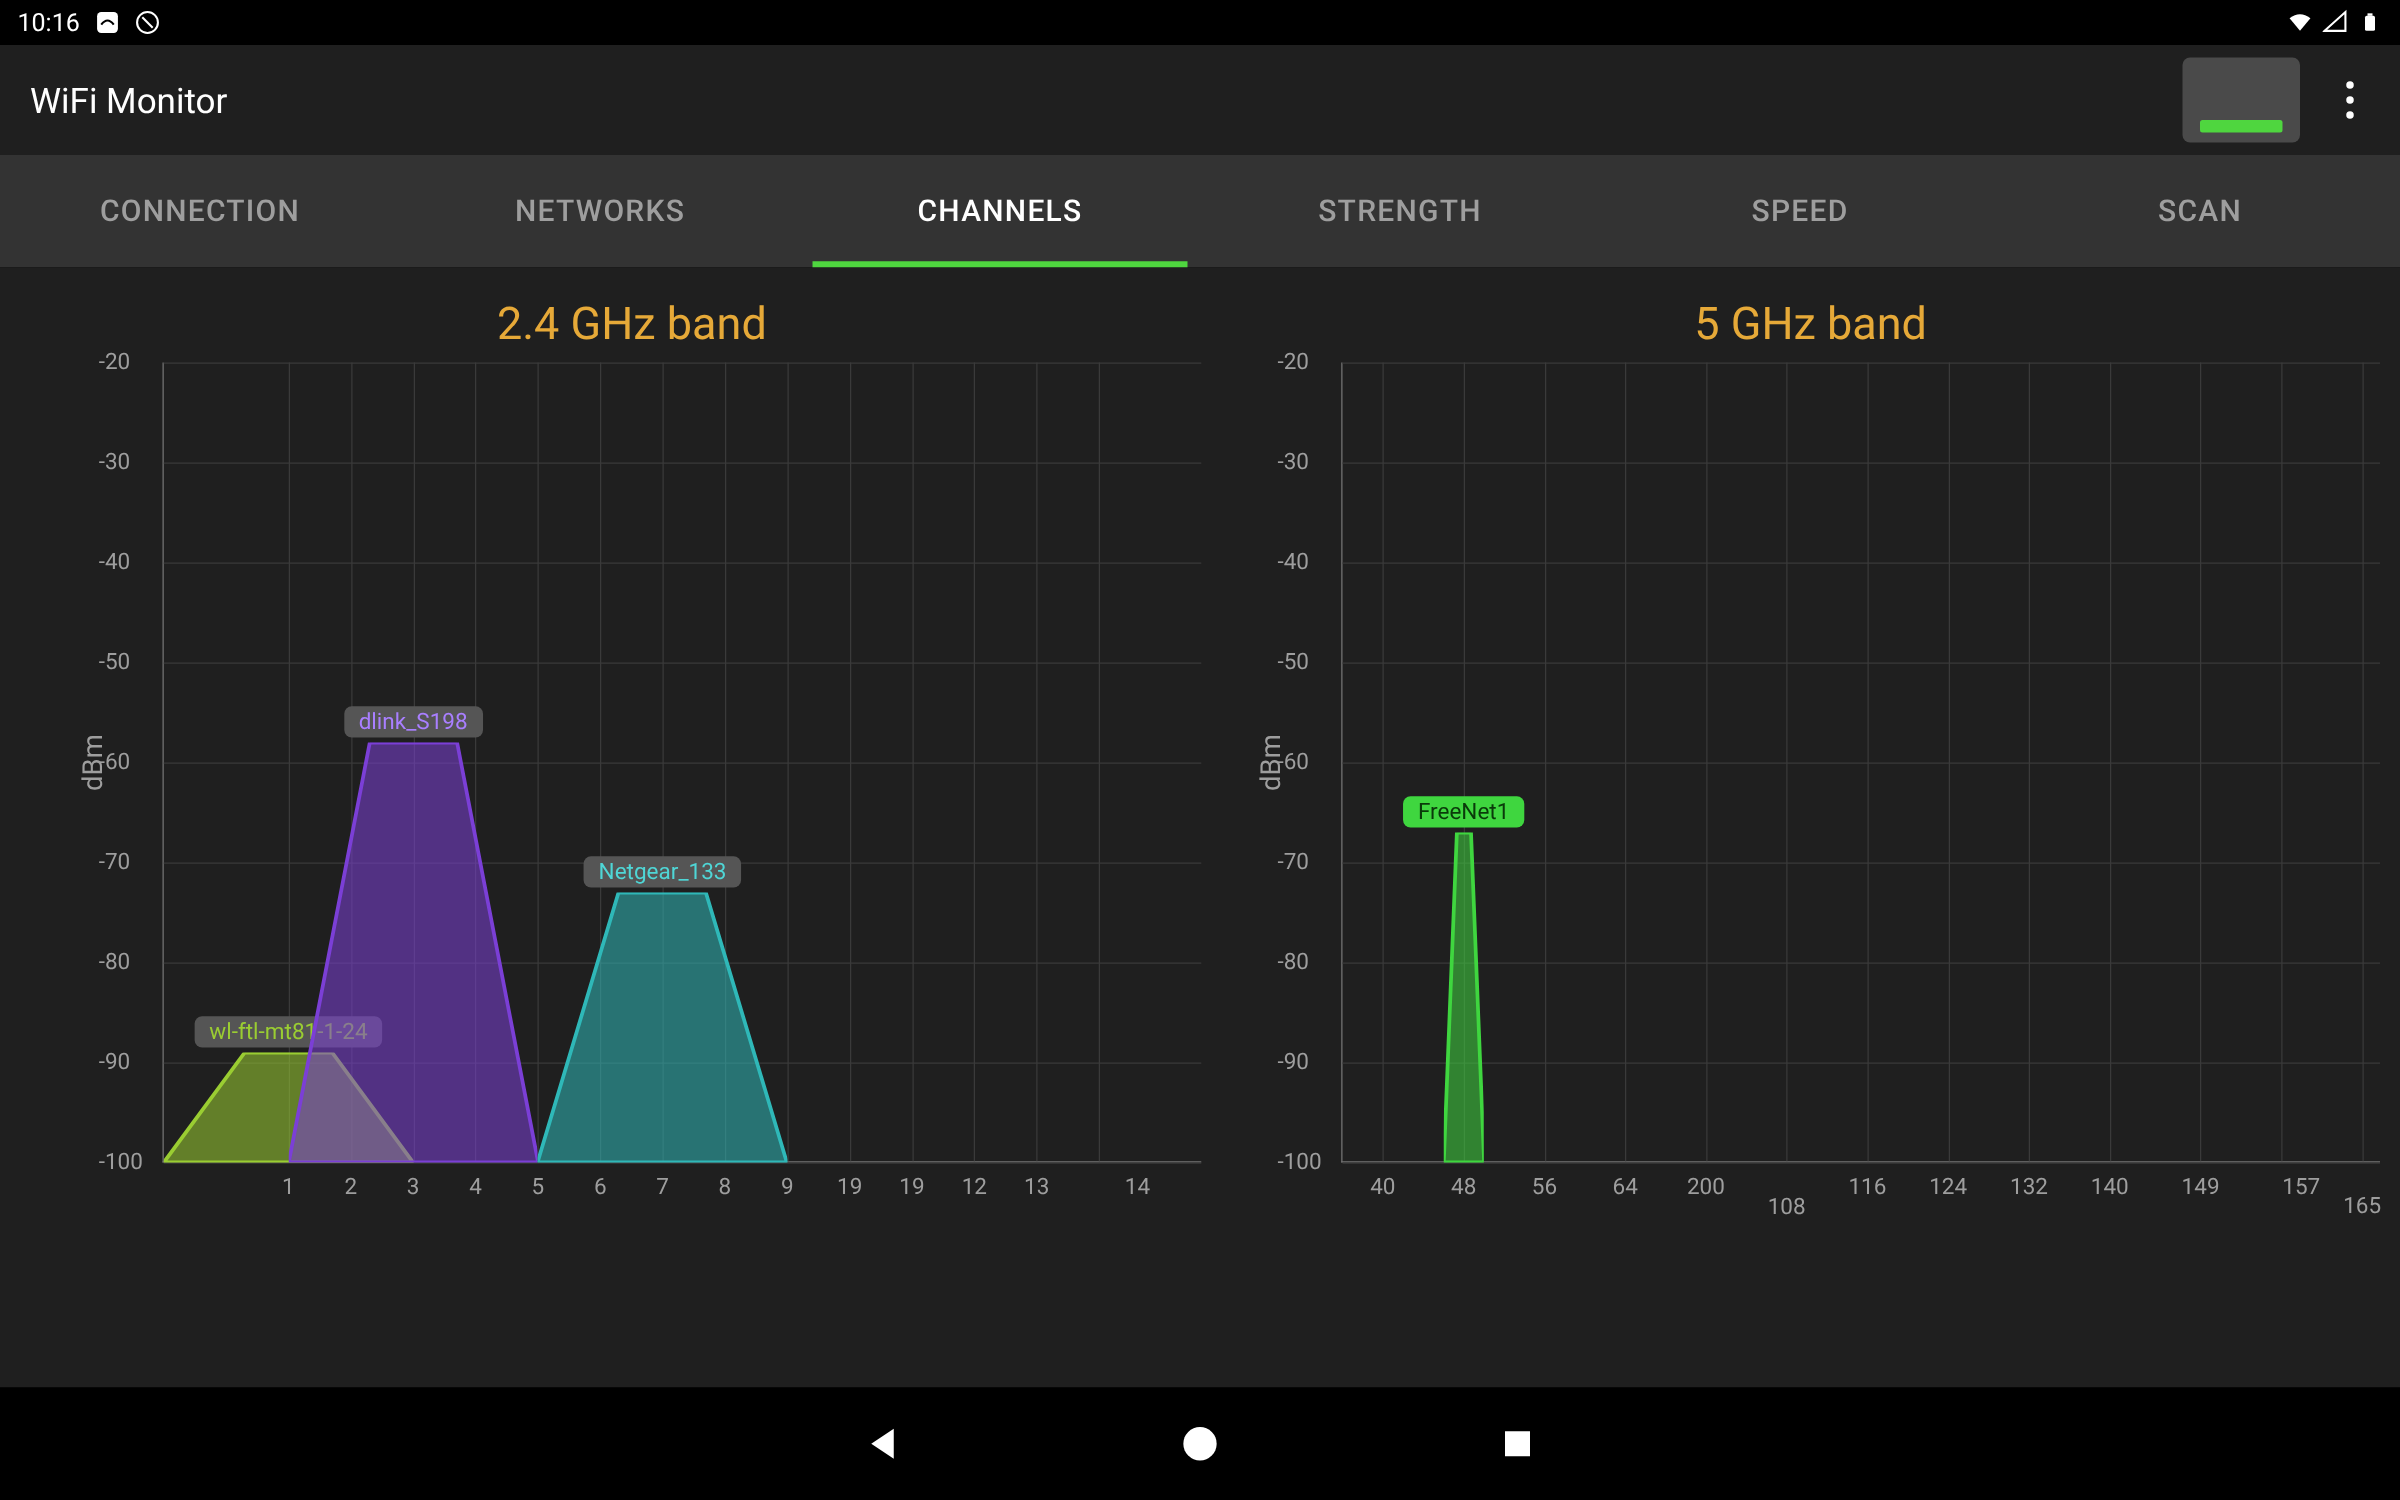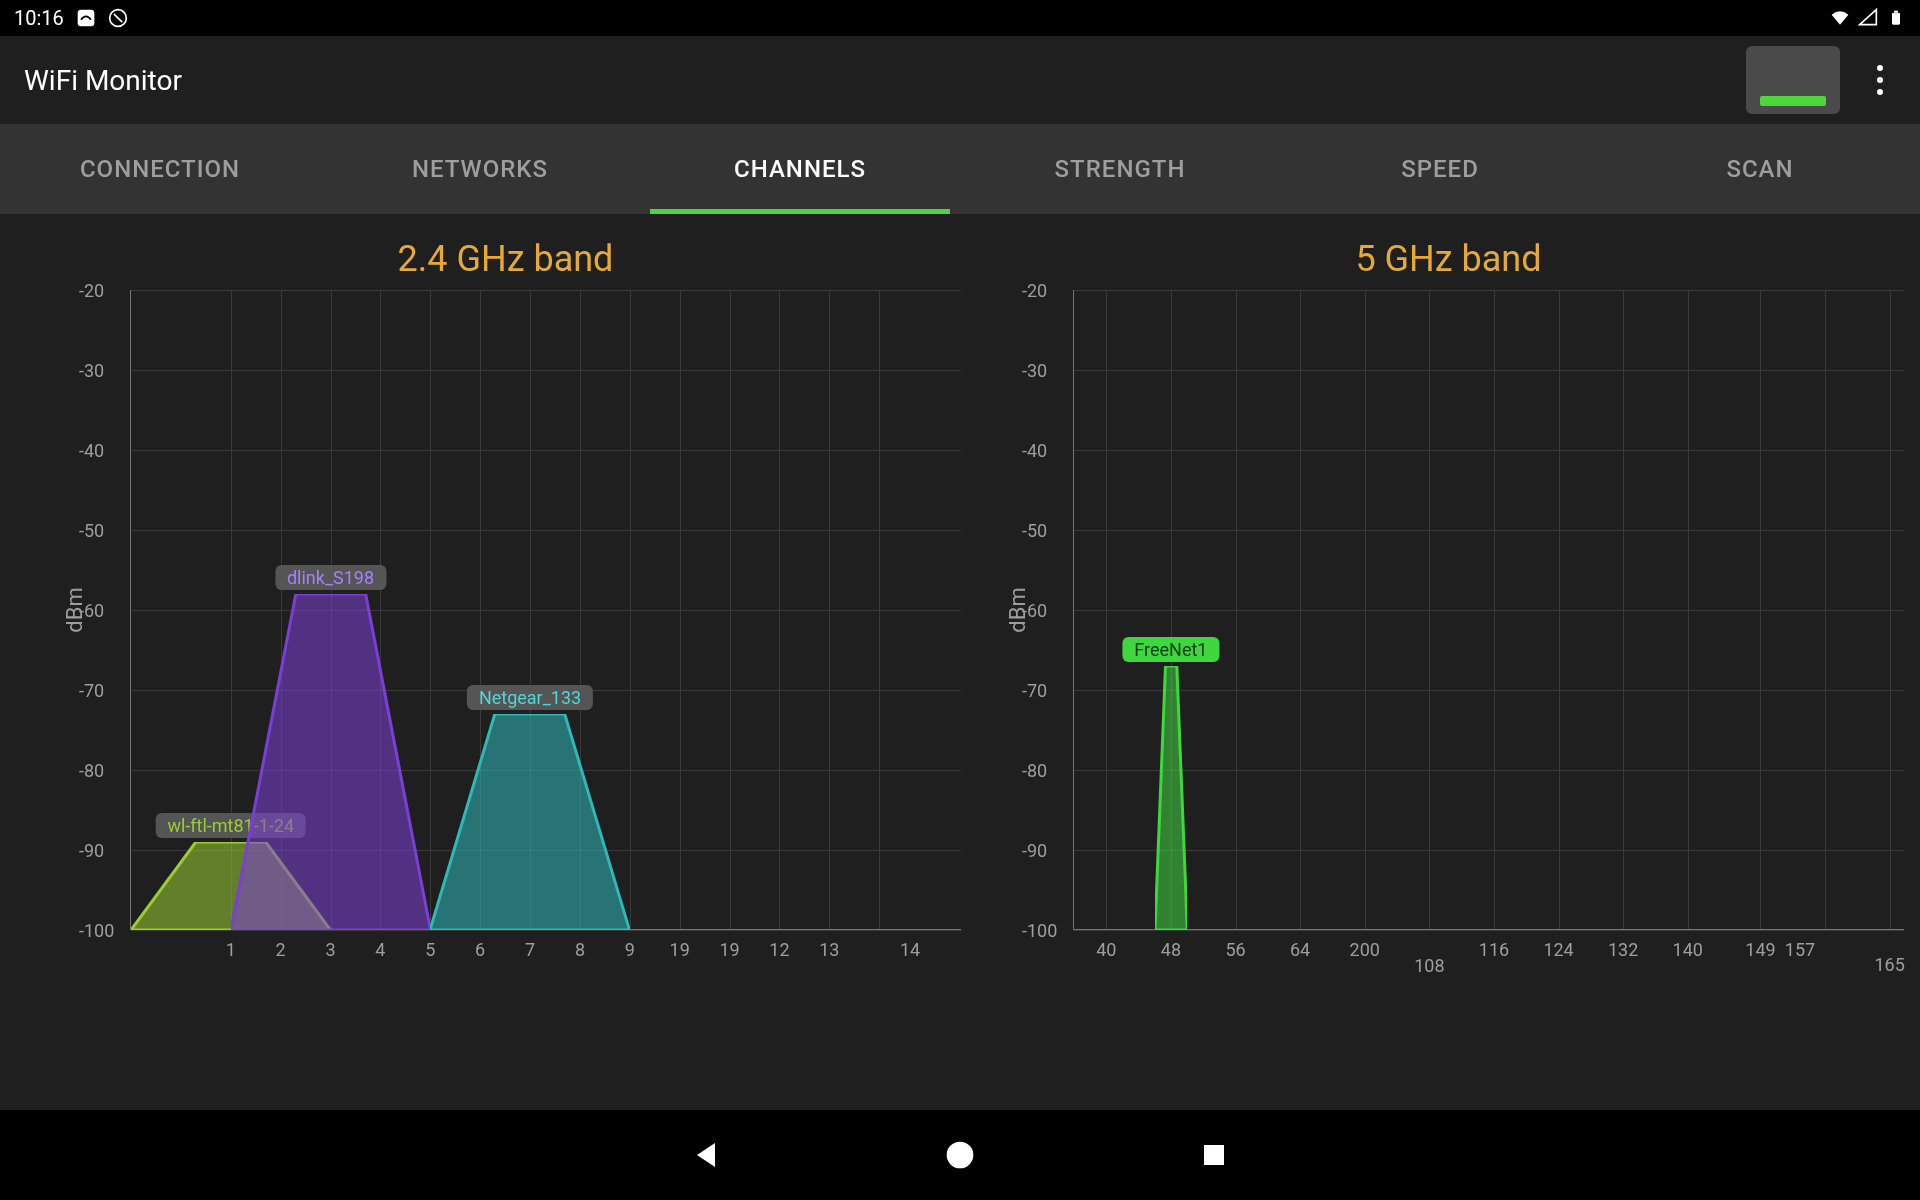--- a/index.html
+++ b/index.html
@@ -218,21 +218,21 @@
           <div class="x-tick" style="left: 419.962px;">116</div>
           <div class="grid-v" style="left: 484.571px;"></div>
           <div class="x-tick" style="left: 484.571px;">124</div>
           <div class="grid-v" style="left: 549.181px;"></div>
           <div class="x-tick" style="left: 549.181px;">132</div>
           <div class="grid-v" style="left: 613.79px;"></div>
           <div class="x-tick" style="left: 613.79px;">140</div>
           <div class="grid-v" style="left: 686.476px;"></div>
           <div class="x-tick" style="left: 686.476px;">149</div>
           <div class="grid-v" style="left: 751.086px;"></div>
-          <div class="x-tick" style="left: 726px; text-align: right;">157</div>
+          <div class="x-tick" style="left: 767px; text-align: right;">157</div>
           <div class="grid-v" style="left: 815.695px;"></div>
           <div class="x-tick" style="left: 815.695px; margin-top: 15px;">165</div>
           <div class="net-shape" style="left: 80.7619px; top: 376px; width: 32.3048px; height: 264px;">
             <svg width="32.304761904761904" height="264" viewBox="0 0 32.304761904761904 264">
               <polygon points="0,264 10.499047619047587,0 21.805714285714316,0 32.304761904761904,264" fill="#3fd63f" fill-opacity="0.55" stroke="#3fd63f" stroke-width="3"></polygon>
             </svg>
           </div>
           <div class="net-label" style="left: 96.9143px; top: 376px; color: rgb(10, 58, 10); background: rgb(63, 214, 63);">FreeNet1</div>
         </div>
       </div>

